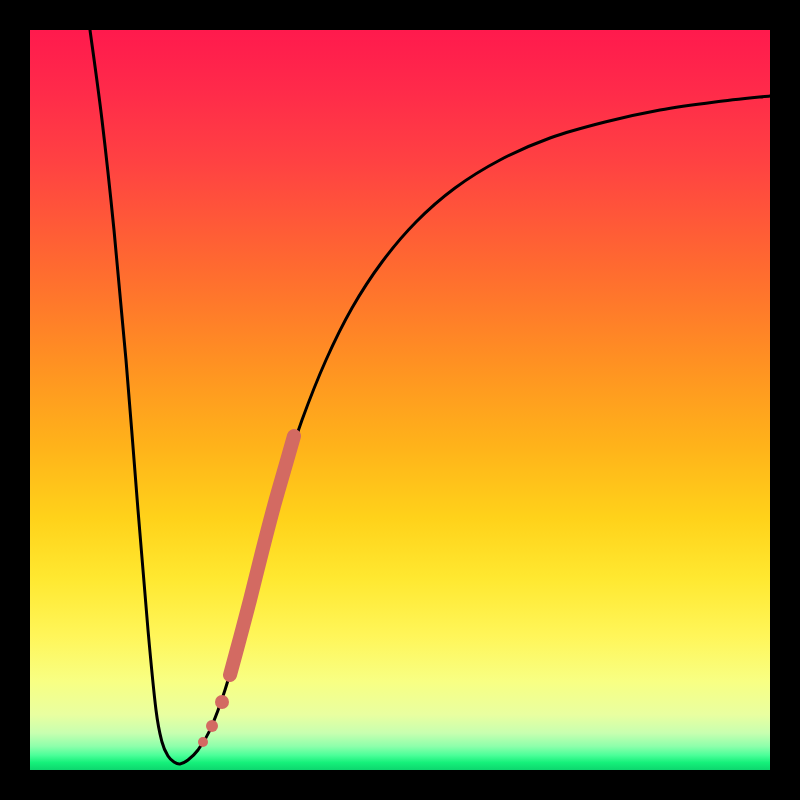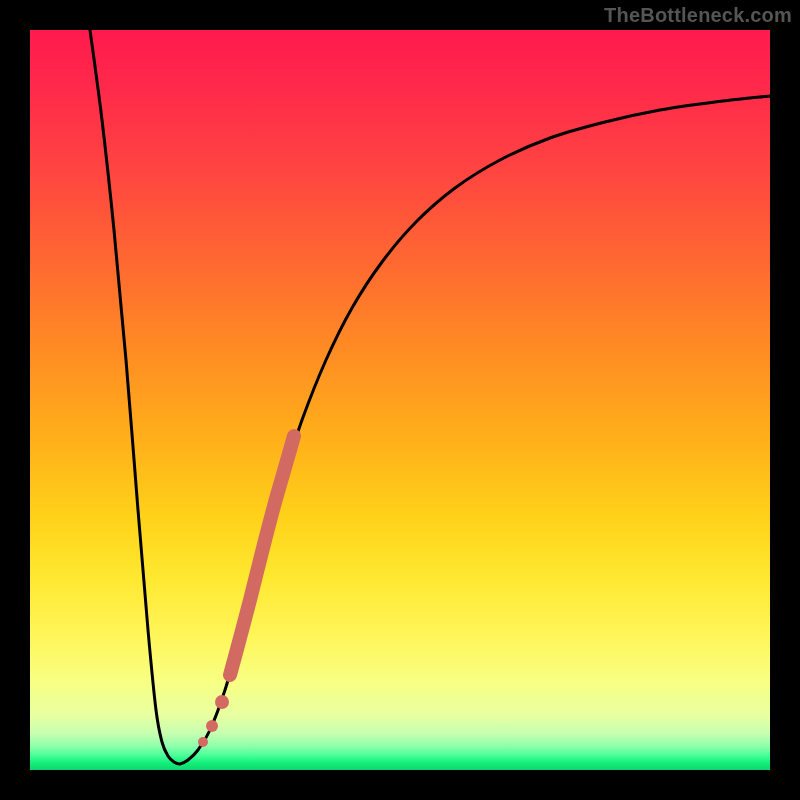--- a/index.html
+++ b/index.html
@@ -71,14 +71,13 @@
   <div class="plot-area"></div>
 
   <svg class="curve-layer" viewBox="0 0 740 740" preserveAspectRatio="none">
     <path id="main-curve" fill="none" stroke="#000" stroke-width="3" stroke-linejoin="round" stroke-linecap="round" d="M 60 0 C 62 15, 68 56.66666666666667, 72 90 C 76 123.33333333333333, 80 160, 84 200 C 88 240, 92 283.3333333333333, 96 330 C 100 376.6666666666667, 104.33333333333333 435, 108 480 C 111.66666666666667 525, 115 566.6666666666666, 118 600 C 121 633.3333333333334, 123.66666666666667 661.3333333333334, 126 680 C 128.33333333333334 698.6666666666666, 130 704.3333333333334, 132 712 C 134 719.6666666666666, 136 722.6666666666666, 138 726 C 140 729.3333333333334, 142 730.6666666666666, 144 732 C 146 733.3333333333334, 147.66666666666666 734.3333333333334, 150 734 C 152.33333333333334 733.6666666666666, 155 732.3333333333334, 158 730 C 161 727.6666666666666, 164.33333333333334 725, 168 720 C 171.66666666666666 715, 175.5 710, 180 700 C 184.5 690, 189.66666666666666 676.6666666666666, 195 660 C 200.33333333333334 643.3333333333334, 206.16666666666666 621.6666666666666, 212 600 C 217.83333333333334 578.3333333333334, 223.66666666666666 554, 230 530 C 236.33333333333334 506, 243 479.3333333333333, 250 456 C 257 432.6666666666667, 264.3333333333333 411, 272 390 C 279.6666666666667 369, 287.6666666666667 348.6666666666667, 296 330 C 304.3333333333333 311.3333333333333, 312.6666666666667 294.3333333333333, 322 278 C 331.3333333333333 261.6666666666667, 341.3333333333333 246.33333333333334, 352 232 C 362.6666666666667 217.66666666666666, 373.8333333333333 204.33333333333334, 386 192 C 398.1666666666667 179.66666666666666, 411 168.33333333333334, 425 158 C 439 147.66666666666666, 454.1666666666667 138.33333333333334, 470 130 C 485.8333333333333 121.66666666666667, 502.5 114.33333333333333, 520 108 C 537.5 101.66666666666667, 556.6666666666666 96.66666666666667, 575 92 C 593.3333333333334 87.33333333333333, 611.6666666666666 83.33333333333333, 630 80 C 648.3333333333334 76.66666666666667, 666.6666666666666 74.33333333333333, 685 72 C 703.3333333333334 69.66666666666667, 730.8333333333334 67, 740 66"></path>
     <path id="highlight-seg" fill="none" stroke="#d36a62" stroke-width="14" stroke-linecap="round" d="M 200 645 C 201.66666666666666 638.8333333333334, 206.66666666666666 620.5, 210 608 C 213.33333333333334 595.5, 216.33333333333334 584.3333333333334, 220 570 C 223.66666666666666 555.6666666666666, 228 537.6666666666666, 232 522 C 236 506.3333333333333, 240 490.6666666666667, 244 476 C 248 461.3333333333333, 252.66666666666666 445.6666666666667, 256 434 C 259.3333333333333 422.3333333333333, 262.6666666666667 410.6666666666667, 264 406"></path>
     <circle id="dot1" fill="#d36a62" cx="192" cy="672" r="7"></circle>
     <circle id="dot2" fill="#d36a62" cx="182" cy="696" r="6"></circle>
     <circle id="dot3" fill="#d36a62" cx="173" cy="712" r="5"></circle>
   </svg>
 
-  <div class="watermark">TheBottleneck.com</div>
 </div>
 
 </body></html>

